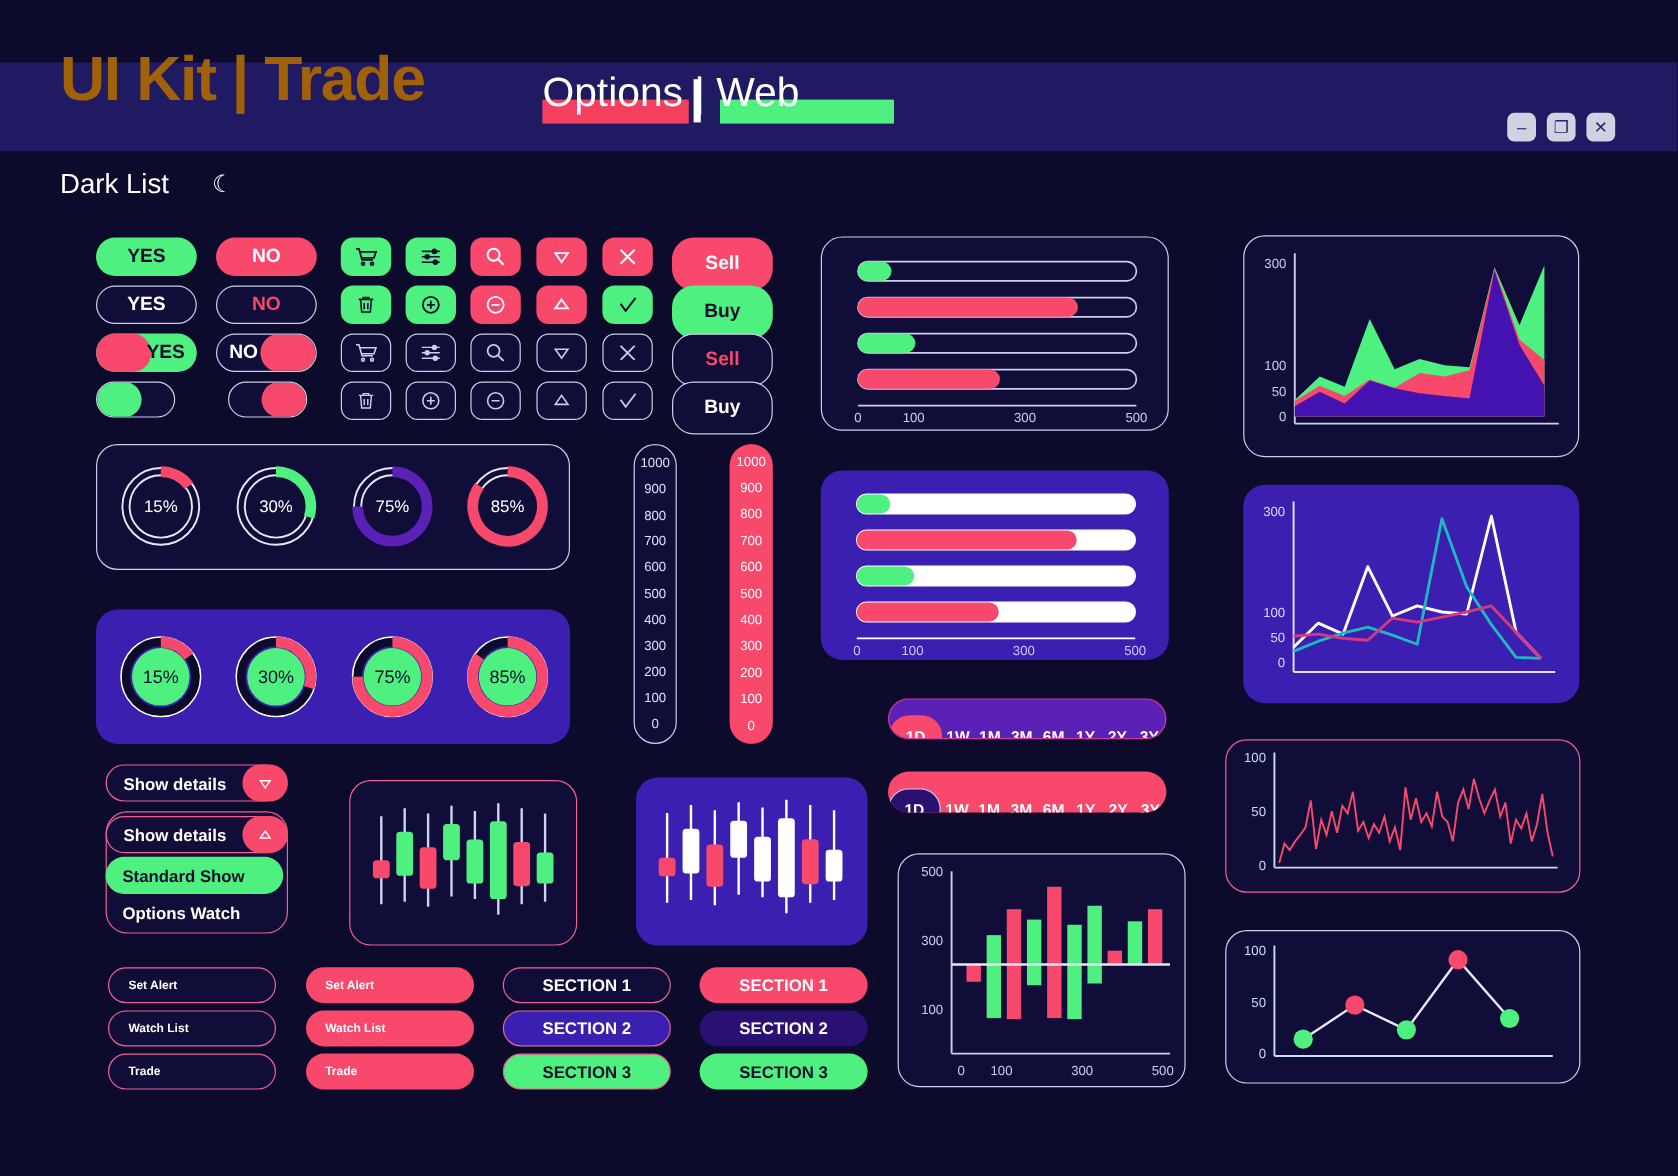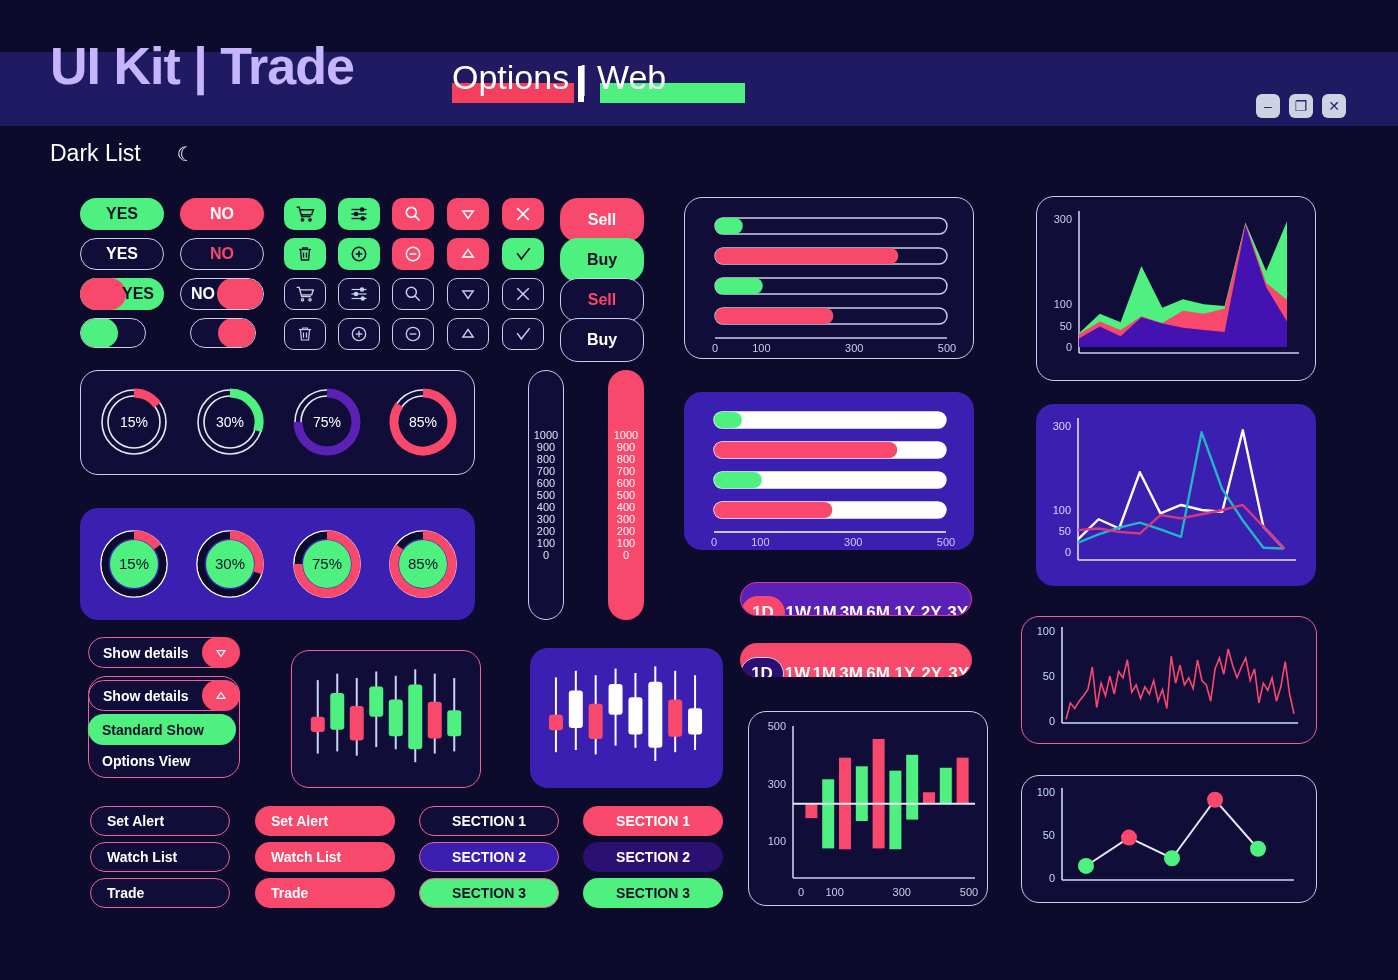--- a/index.html
+++ b/index.html
@@ -10,21 +10,21 @@
     overflow: hidden;
     position: relative;
   }
   
   .titlebar {
     position: absolute; left: 0; top: 52px; width: 1398px; height: 74px;
     background: #201a63;
   }
   .title-main {
     position: absolute; left: 50px; top: 36px;
-    font-size: 52px; font-weight: bold; color: #c4b5fd; letter-spacing: -1px;
+    font-size: 52px; font-weight: bold; color: #a16207; letter-spacing: -1px;
     z-index: 5;
   }
   .title-sub {
     position: absolute; left: 452px; top: 58px; z-index: 5;
     font-size: 34px; color: #ffffff; white-space: nowrap;
   }
   .sub-underline { position: absolute; top: 83px; height: 20px; z-index: 3; }
   .ul-red { left: 452px; width: 122px; background: #f43f5e; }
   .ul-sep { left: 578px; width: 6px; background: #ffffff; height: 36px; top: 66px; }
   .ul-green { left: 600px; width: 145px; background: #4ef07f; }
@@ -59,41 +59,41 @@
   svg { display:block; }
 
   .panel-dark {
     background: #100d38; border: 1.5px solid #c9cfe8; border-radius: 18px;
   }
   .panel-purple { background: #3b1fb0; border-radius: 18px; }
   .panel-outline-red { background: #100d38; border: 1.5px solid #f06292; border-radius: 18px; }
 
   .scalecol {
     width: 36px; height: 250px; border-radius: 18px;
-    display:flex; flex-direction:column; align-items:center; justify-content:center;
+    display:flex; flex-direction:column; align-items:center; justify-content:space-between;
     padding: 9px 0; font-size: 11px;
   }
   .scale-dark { background: #100d38; border: 1.5px solid #c9cfe8; color: #dfe3f2; }
   .scale-red  { background: #f8486b; color: #ffffff; }
 
   .sd-btn {
     width: 148px; height: 31px; border-radius: 16px; background: #100d38;
     border: 1.5px solid #f06292; color: #ffffff; font-weight: bold; font-size: 14px;
     display:flex; align-items:center; padding-left: 14px;
   }
   .sd-chip { position:absolute; right: 0; top: 0; width: 38px; height: 31px; border-radius: 16px;
              background: #f8486b; display:flex; align-items:center; justify-content:center; }
   .menu-item { width: 148px; height: 31px; border-radius: 16px; display:flex; align-items:center;
                padding-left: 14px; font-weight: bold; font-size: 14px; }
 
   .rng { height: 34px; border-radius: 17px; display:flex; align-items:center; overflow:hidden; }
-  .rng span { font-weight: bold; font-size: 17px; margin-top: 28px; }
+  .rng span { font-weight: bold; font-size: 13px; margin-top: 28px; }
 
   .bbtn { width: 140px; height: 30px; border-radius: 15px; display:flex; align-items:center;
-          font-weight: bold; font-size: 14px; padding-left: 16px; }
+          font-weight: bold; font-size: 10px; padding-left: 16px; }
   .sbtn { width: 140px; height: 30px; border-radius: 15px; display:flex; align-items:center;
           justify-content:center; font-weight: bold; font-size: 14px; }
 </style>
 </head>
 <body>
 
 <div class="titlebar"></div>
 <div class="title-main">UI Kit | Trade</div>
 <div class="sub-underline ul-red"></div>
 <div class="sub-underline ul-sep"></div>
@@ -443,21 +443,21 @@
 <div class="abs panel-outline-red" style="left:88px;top:676px;width:152px;height:102px"></div>
 <div class="abs" style="left:88px;top:680px;width:152px;height:31px">
   <div class="sd-btn">Show details</div>
   <div class="sd-chip">
     <svg width="14" height="14" viewBox="0 0 24 24" fill="none" stroke="#ffffff" stroke-width="2">
         <path d="M12 6l7 10H5z"></path>
       </svg>
   </div>
 </div>
 <div class="abs menu-item" style="left:88px;top:714px;background:#4ef07f;color:#10102e">Standard Show</div>
-<div class="abs menu-item" style="left:88px;top:745px;background:transparent;color:#ffffff">Options View</div>
+<div class="abs menu-item" style="left:88px;top:745px;background:transparent;color:#ffffff">Options Watch</div>
 
 <div class="abs panel-outline-red" style="left:291px;top:650px;width:190px;height:138px">
   <svg width="188" height="136" viewBox="0 0 188 136" id="svg-candle-dark">
       <line x1="25.75" y1="29.120000000000005" x2="25.75" y2="102.56" stroke="#c9d4f5" stroke-width="2"></line>
       <rect x="18.75" y="65.84" width="14" height="15.120000000000005" rx="3" fill="#f8486b"></rect>
       <line x1="45.25" y1="22.64" x2="45.25" y2="100.4" stroke="#c9d4f5" stroke-width="2"></line>
       <rect x="38.25" y="42.08" width="14" height="36.72" rx="3" fill="#4ef07f"></rect>
       <line x1="64.75" y1="26.959999999999994" x2="64.75" y2="104.72" stroke="#c9d4f5" stroke-width="2"></line>
       <rect x="57.75" y="55.040000000000006" width="14" height="34.55999999999999" rx="3" fill="#f8486b"></rect>
       <line x1="84.25" y1="20.480000000000004" x2="84.25" y2="96.08" stroke="#c9d4f5" stroke-width="2"></line>

